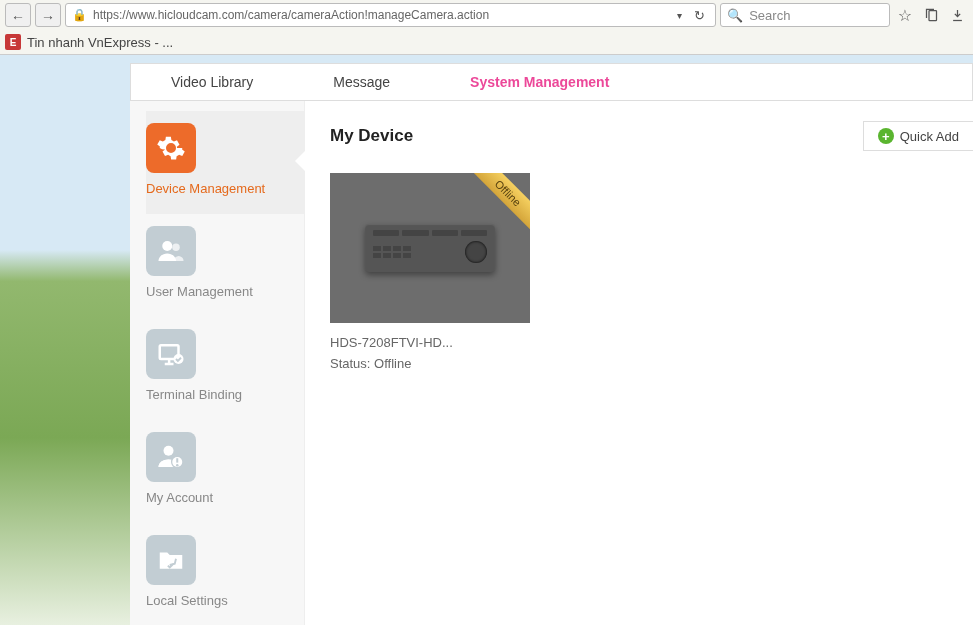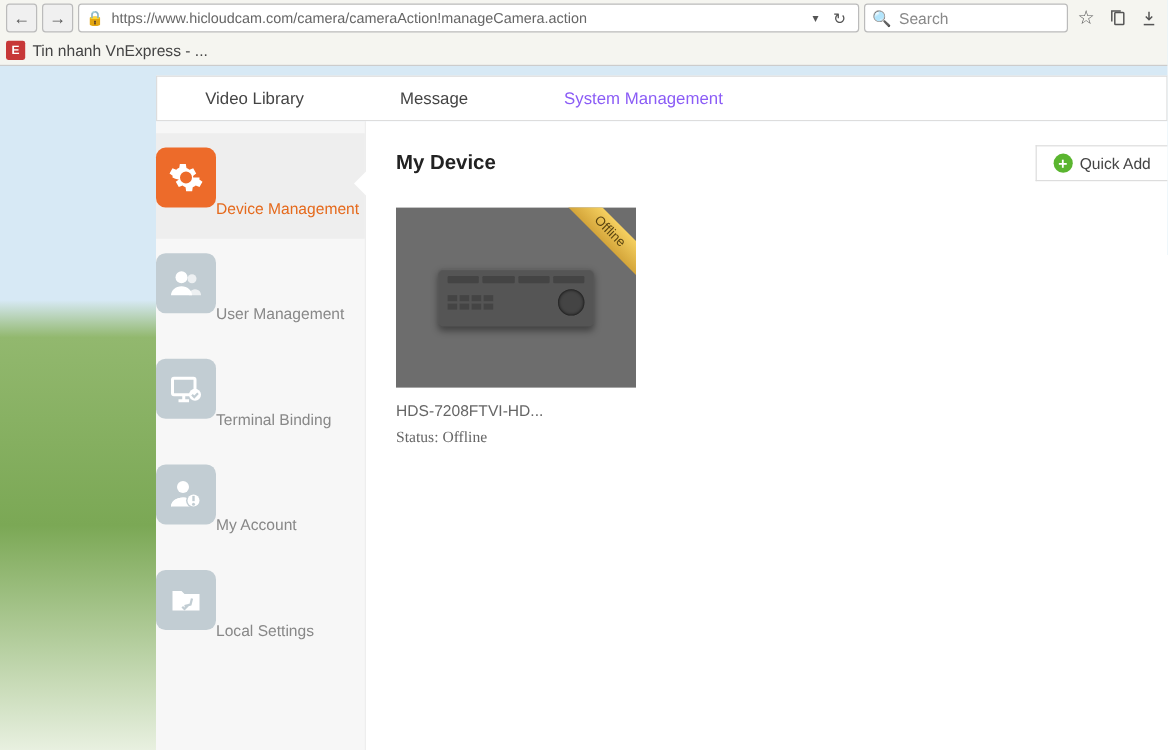--- a/index.html
+++ b/index.html
@@ -106,40 +106,41 @@
     }
     .top-nav-item {
       padding: 0 40px;
       height: 100%;
       display: flex;
       align-items: center;
       color: #444;
       font-size: 14px;
       cursor: pointer;
     }
-    .top-nav-item.active { color: #8b5cf6; }
+    .top-nav-item.active { color: #ec4899; font-weight: bold; }
     
     .main-layout {
       display: flex;
       background: transparent;
     }
     .sidebar {
       width: 175px;
       background: #f7f7f7;
       border-right: 1px solid #eee;
       padding-top: 10px;
       min-height: 540px;
     }
     .sidebar-item {
       display: flex;
-      flex-direction: row;
-      align-items: flex-end;
+      flex-direction: column;
+      align-items: flex-start;
       padding: 12px 0 18px 0;
       cursor: pointer;
       position: relative;
+      margin-left: 16px;
     }
     .sidebar-item.active {
       background: #eee;
     }
     .sidebar-item.active::after {
       content: '';
       position: absolute;
       right: -1px;
       top: 50%;
       transform: translateY(-60%);
@@ -253,21 +254,20 @@
       font-size: 13px;
       margin-top: 12px;
       white-space: nowrap;
       overflow: hidden;
       text-overflow: ellipsis;
     }
     .device-status {
       color: #666;
       font-size: 13px;
       margin-top: 6px;
-      font-family: Liberation Serif, serif;
     }
   </style>
 </head>
 <body>
 
 <div class="browser-chrome">
   <div class="toolbar">
     <div class="nav-btn">←</div>
     <div class="nav-btn">→</div>
     <div class="url-bar">

